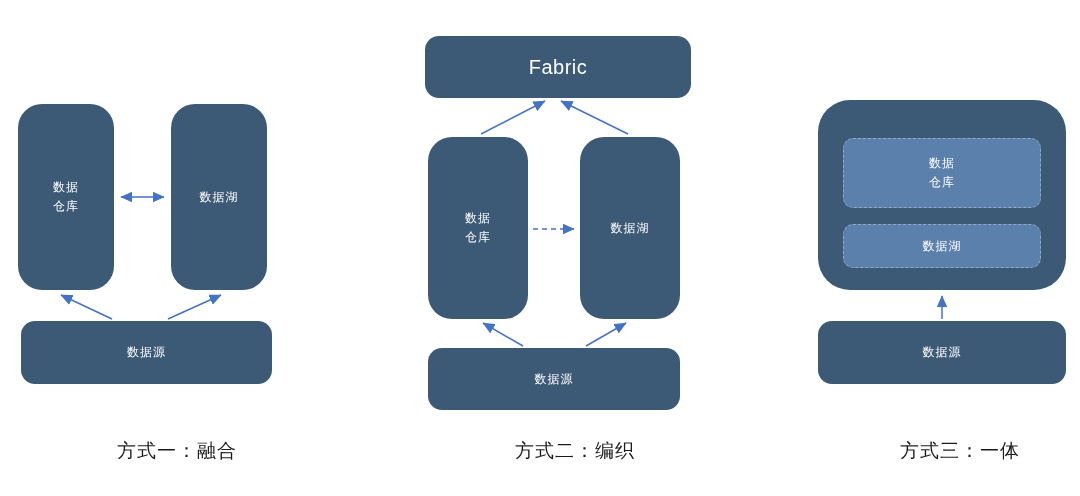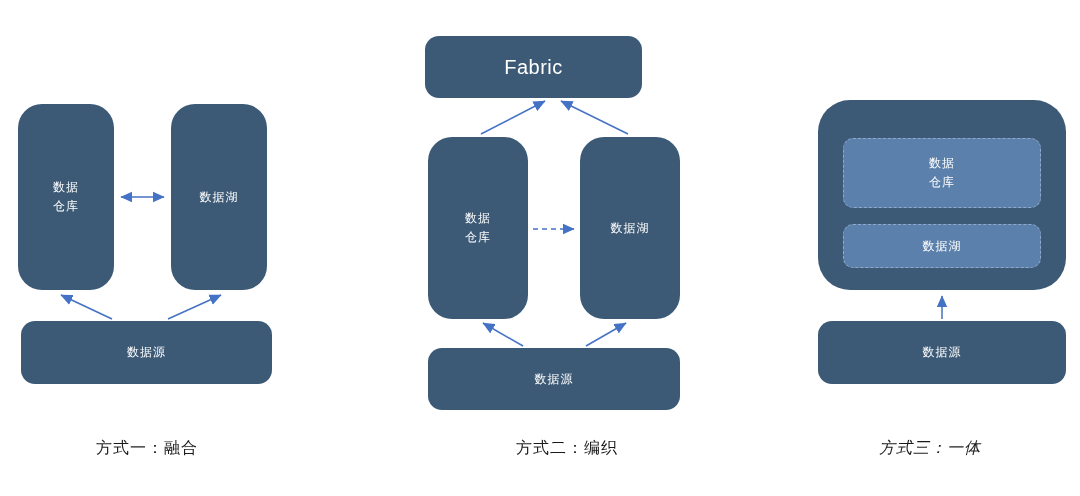--- a/index.html
+++ b/index.html
@@ -34,22 +34,22 @@
     border-radius:10px;
     color:var(--text-light,#ffffff);
     display:flex; align-items:center; justify-content:center;
     text-align:center;
     box-sizing:border-box;
   }
   .caption {
     position:absolute;
     top:438px;
     width:180px;
-    text-align:center;
-    font-size:16px;
+    text-align:right;
+    font-size:19px;
     color:var(--caption,#1a1a1a);
     letter-spacing:1px;
   }
   .arrows-layer {
     position:absolute; left:0; top:0; width:1080px; height:496px;
     pointer-events:none;
   }
   .arrow-line {
     stroke:var(--arrow,#4472c4);
     stroke-width:1.5;
@@ -91,49 +91,49 @@
   <div class="box tall" style="left:171px; top:104px; width:96px; height:186px;">
     <span class="label">数据湖</span>
   </div>
 
   <div class="box wide" style="left:21px; top:321px; width:251px; height:63px;">
     <span class="label">数据源</span>
   </div>
 
   <div class="caption" style="left:57px;">方式一：融合</div>
 
-  <div class="box wide" style="left:425px; top:36px; width:217px; height:62px;">
+  <div class="box wide" style="left:425px; top:36px; width:266px; height:62px;">
     <span class="label fabric-label">Fabric</span>
   </div>
 
   <div class="box tall" style="left:428px; top:137px; width:100px; height:182px;">
     <span class="label">数据
 仓库</span>
   </div>
 
   <div class="box tall" style="left:580px; top:137px; width:100px; height:182px;">
     <span class="label">数据湖</span>
   </div>
 
   <div class="box wide" style="left:428px; top:348px; width:252px; height:62px;">
     <span class="label">数据源</span>
   </div>
 
-  <div class="caption" style="left:477px;">方式二：编织</div>
+  <div class="caption" style="left:455px;">方式二：编织</div>
 
   <div class="box group-container" style="left:818px; top:100px; width:248px; height:190px;"></div>
 
   <div class="inner-box" style="left:843px; top:138px; width:198px; height:70px;">
     <span class="label">数据
 仓库</span>
   </div>
 
   <div class="inner-box" style="left:843px; top:224px; width:198px; height:44px;">
     <span class="label">数据湖</span>
   </div>
 
   <div class="box wide" style="left:818px; top:321px; width:248px; height:63px;">
     <span class="label">数据源</span>
   </div>
 
-  <div class="caption" style="left:840px;font-style:italic;">方式三：一体</div>
+  <div class="caption" style="left:840px;">方式三：一体</div>
 
 </div>
 
 </body></html>

